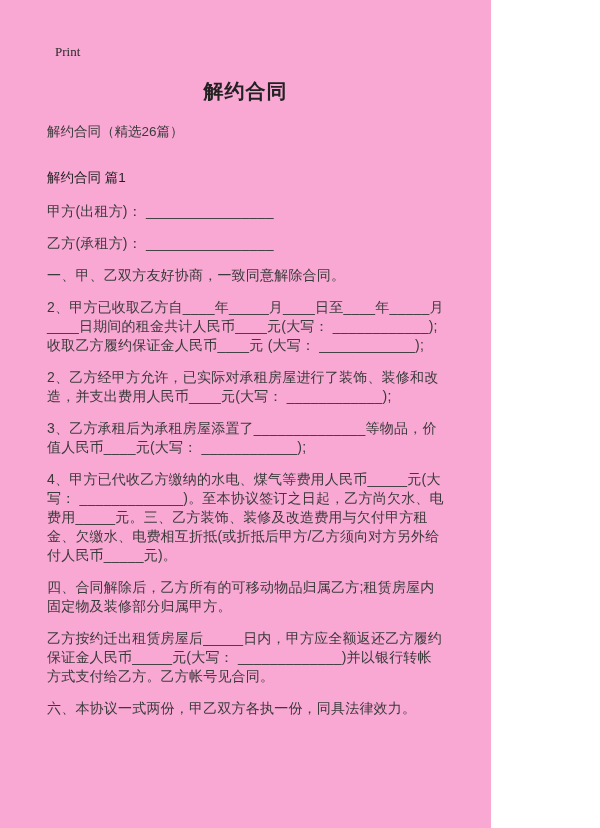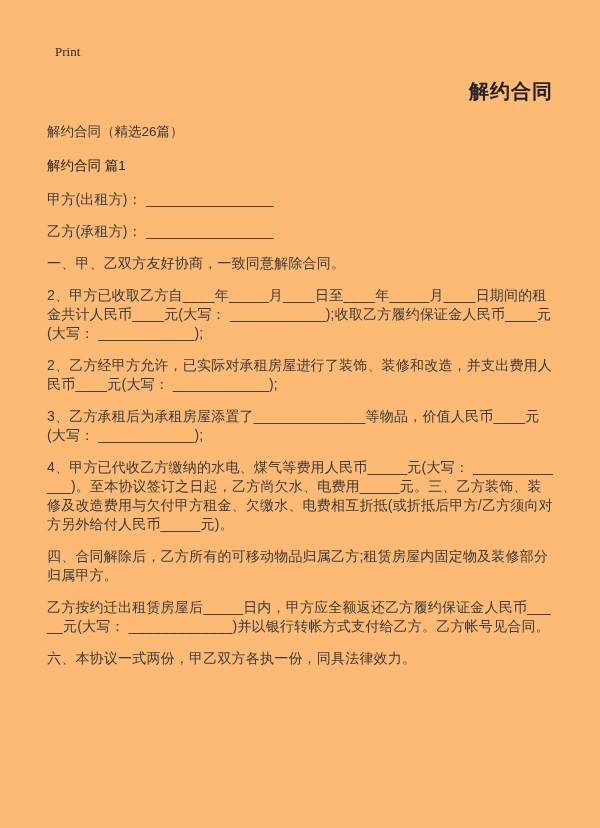--- a/index.html
+++ b/index.html
@@ -5,47 +5,47 @@
   * { margin: 0; padding: 0; box-sizing: border-box; }
   html, body { background: #ffffff; }
   body {
     width: 600px;
     height: 828px;
     font-family: "Liberation Sans", "DejaVu Sans", sans-serif;
     color: #3a3a3a;
     overflow: hidden;
   }
   .page {
-    width: 600px;
+    width: 491px;
     height: 828px;
-    background: #fdba74;
+    background: #f9a8d4;
     padding: 42px 47px 20px 47px;
   }
   .print-link {
     display: inline-block;
     font-family: "Liberation Serif", "DejaVu Serif", serif;
     font-size: 13px;
     color: #2b2b2b;
     text-decoration: none;
     margin-left: 8px;
     margin-bottom: 18px;
     cursor: pointer;
   }
   .doc-title {
-    text-align: right;
+    text-align: center;
     font-size: 20px;
     font-weight: bold;
     color: #222222;
     letter-spacing: 1px;
     margin-bottom: 18px;
   }
   .doc-subtitle {
     font-size: 13.5px;
     color: #3a3a3a;
-    margin-bottom: 16px;
+    margin-bottom: 28px;
   }
   .section-heading {
     font-size: 13.5px;
     font-weight: normal;
     color: #1f1f1f;
     margin-bottom: 15px;
   }
   .para {
     font-size: 14px;
     line-height: 19px;

